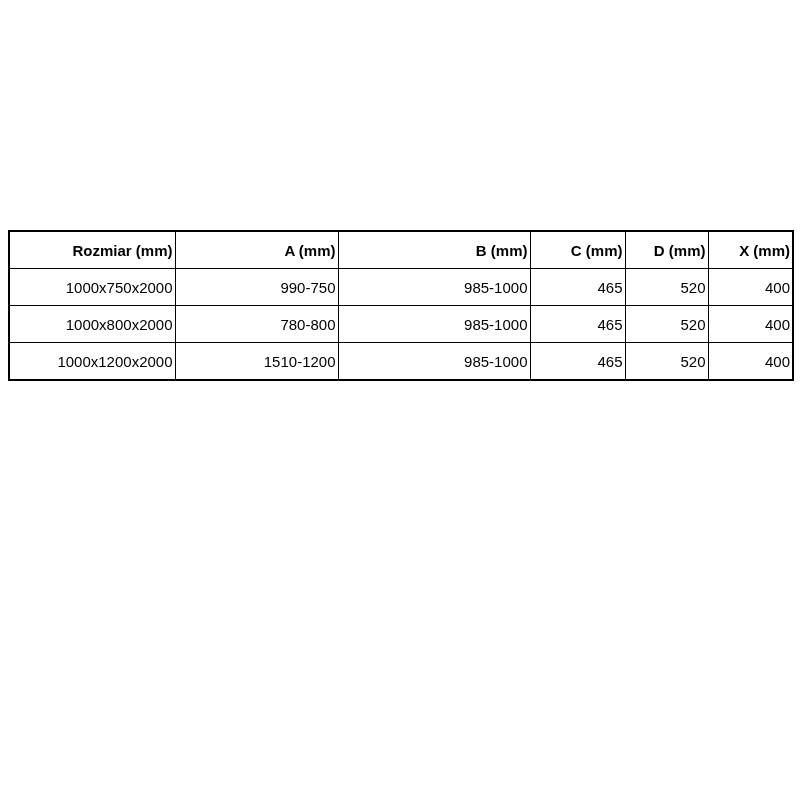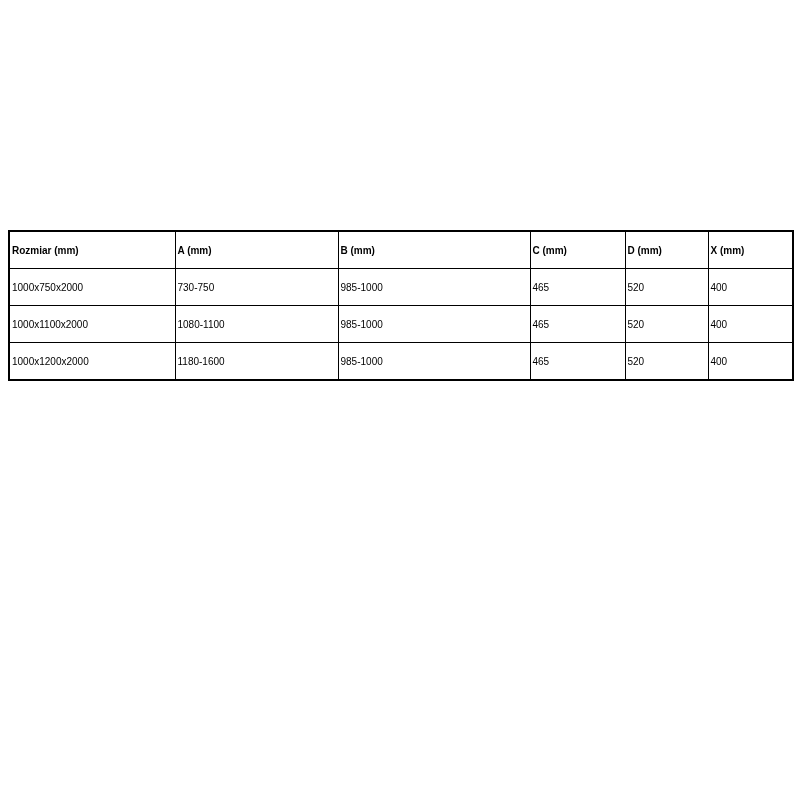--- a/index.html
+++ b/index.html
@@ -20,23 +20,23 @@
     top: 230px;
     width: 784px;
     border-collapse: collapse;
     table-layout: fixed;
     border: 2px solid #000000;
     background: #ffffff;
   }
   .size-table th,
   .size-table td {
     border: 1.5px solid #000000;
-    text-align: left;
+    text-align: right;
     vertical-align: middle;
-    font-size: 10px;
+    font-size: 15px;
     height: 36px;
     padding: 0 2px;
     white-space: nowrap;
     overflow: hidden;
   }
   .size-table th {
     font-weight: bold;
   }
   
   .size-table col.c1 { width: 166px; }
@@ -64,36 +64,36 @@
         <th>A (mm)</th>
         <th>B (mm)</th>
         <th>C (mm)</th>
         <th>D (mm)</th>
         <th>X (mm)</th>
       </tr>
   </thead>
   <tbody>
       <tr>
         <td>1000x750x2000</td>
-        <td>730-750</td>
+        <td>990-750</td>
         <td>985-1000</td>
         <td>465</td>
         <td>520</td>
         <td>400</td>
       </tr>
       <tr>
-        <td>1000x1100x2000</td>
-        <td>1080-1100</td>
+        <td>1000x800x2000</td>
+        <td>780-800</td>
         <td>985-1000</td>
         <td>465</td>
         <td>520</td>
         <td>400</td>
       </tr>
       <tr>
         <td>1000x1200x2000</td>
-        <td>1180-1600</td>
+        <td>1510-1200</td>
         <td>985-1000</td>
         <td>465</td>
         <td>520</td>
         <td>400</td>
       </tr>
     </tbody>
 </table>
 
 </body></html>

